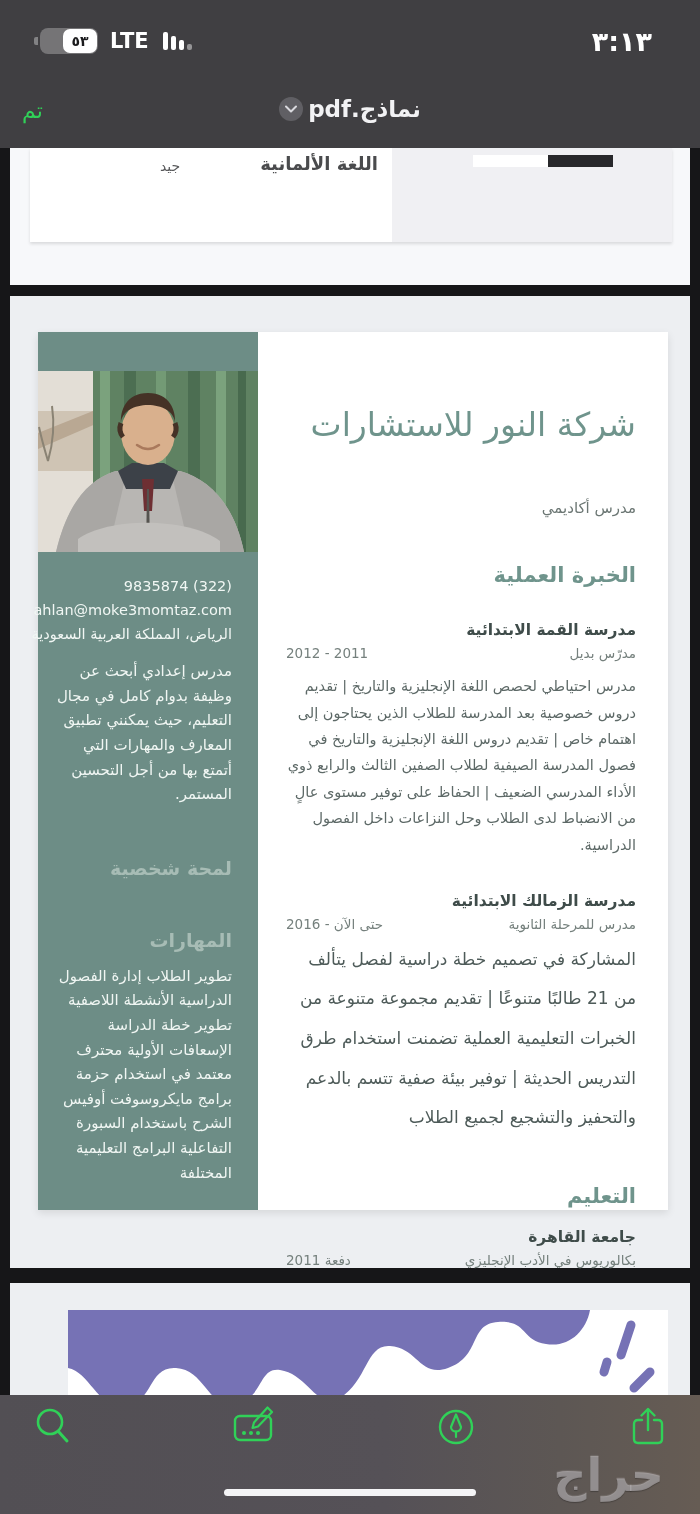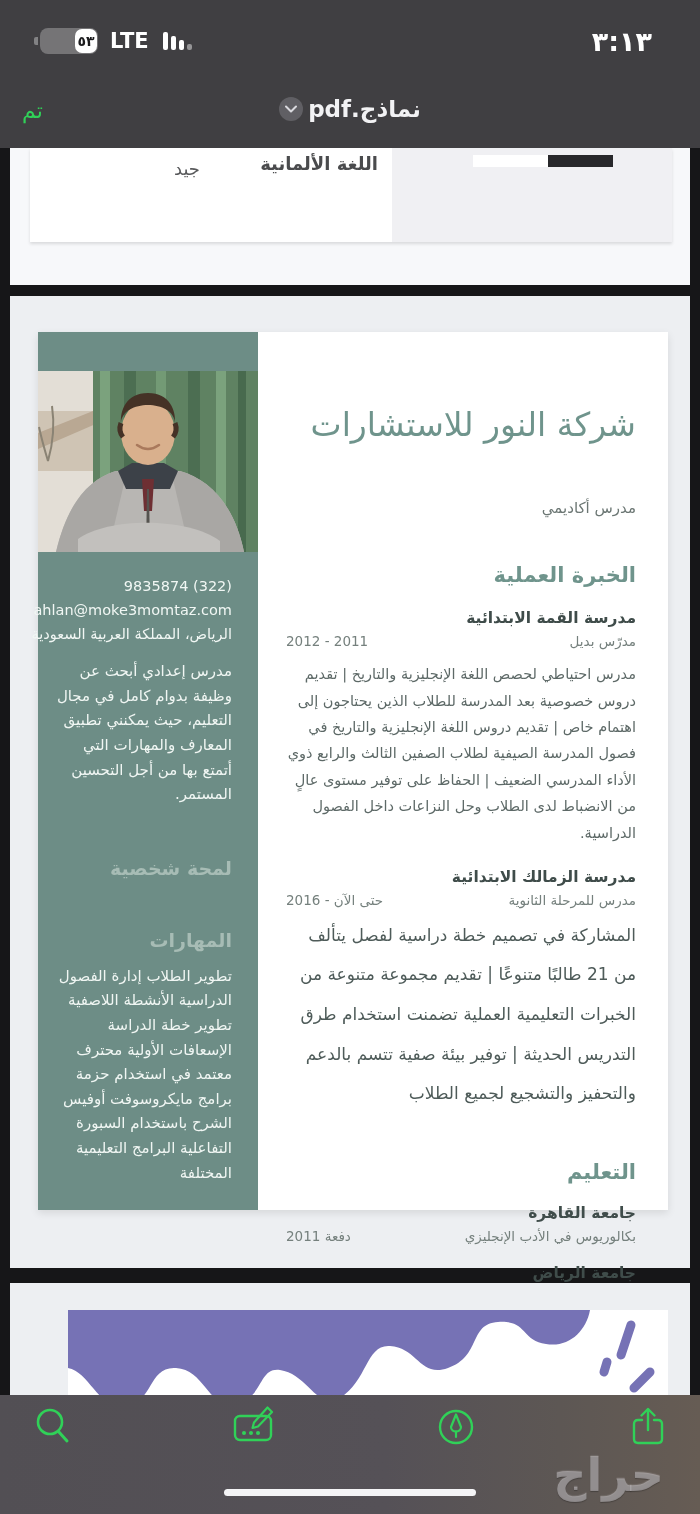--- a/index.html
+++ b/index.html
@@ -8,62 +8,62 @@
     position:relative; width:700px; height:1514px; overflow:hidden;
     background:#161618;
     font-family:"DejaVu Sans", sans-serif;
     -webkit-font-smoothing:antialiased;
   }
   
   .top-chrome{ position:absolute; top:0; left:0; width:700px; height:148px; background:#403f42; z-index:20; }
   .time{ position:absolute; top:26px; right:48px; color:#fff; font-size:27px; font-weight:700; letter-spacing:1px; }
   .battery{ position:absolute; top:28px; left:40px; width:58px; height:26px; border-radius:8px; background:rgba(255,255,255,0.28); }
   .battery .cap{ position:absolute; left:-6px; top:9px; width:4px; height:8px; border-radius:2px 0 0 2px; background:rgba(255,255,255,0.35); }
-  .battery .fill{ position:absolute; right:1px; top:1px; bottom:1px; width:22px; border-radius:7px; background:#fff; display:flex; align-items:center; justify-content:center; }
+  .battery .fill{ position:absolute; right:1px; top:1px; bottom:1px; width:34px; border-radius:7px; background:#fff; display:flex; align-items:center; justify-content:center; }
   .battery .pct{ font-size:14px; font-weight:700; color:#1b1b1d; }
   .net-label{ position:absolute; top:29px; left:110px; color:#fff; font-size:21px; font-weight:600; }
   .sig{ position:absolute; top:32px; left:163px; width:40px; height:18px; }
   .sig i{ position:absolute; bottom:0; width:5px; border-radius:2px; background:#fff; }
   .sig i:nth-child(1){ left:0;  height:18px; }
   .sig i:nth-child(2){ left:8px; height:14px; }
   .sig i:nth-child(3){ left:16px; height:10px; }
   .sig i:nth-child(4){ left:24px; height:6px; background:rgba(255,255,255,0.45); }
   .done-btn{ position:absolute; top:98px; left:22px; font-size:22px; color:#30d158; background:none; border:none; font-family:inherit; }
   .title-wrap{ position:absolute; top:96px; left:0; width:700px; text-align:center; direction:rtl; }
   .title-inner{ display:inline-flex; align-items:center; gap:5px; direction:rtl; }
   .doc-title{ color:#f2f2f4; font-size:23px; font-weight:600; direction:rtl; unicode-bidi:plaintext; }
   .chev-circle{ width:24px; height:24px; border-radius:50%; background:rgba(128,128,134,0.5); display:flex; align-items:center; justify-content:center; }
   
   .page{ position:absolute; left:10px; width:680px; }
   .page1{ top:148px; height:137px; background:#f7f8fa; }
   .p1-preview{ position:absolute; left:20px; top:0; width:642px; height:94px; background:#fff; box-shadow:0 2px 3px rgba(0,0,0,0.12); }
   .p1-gray{ position:absolute; right:0; top:0; width:280px; height:94px; background:#f0f0f3; }
   .p1-lang{ position:absolute; top:5px; left:208px; width:140px; text-align:right; font-size:18px; color:#4a4b4d; direction:rtl;font-weight:bold; }
-  .p1-level{ position:absolute; top:10px; left:110px; width:60px; text-align:right; font-size:18px; color:#58595b; direction:rtl; }
+  .p1-level{ position:absolute; top:10px; left:110px; width:60px; text-align:center; font-size:14px; color:#58595b; direction:rtl; }
   .p1-bar{ position:absolute; top:7px; left:443px; width:140px; height:12px; }
   .p1-bar .rest{ position:absolute; left:0; top:0; width:75px; height:12px; background:#fff; }
   .p1-bar .done{ position:absolute; left:75px; top:0; width:65px; height:12px; background:#28282b; }
   .page2{ top:296px; height:972px; background:#edeff2; }
   .resume-card{ position:absolute; left:28px; top:36px; width:630px; height:878px; background:#fff; box-shadow:0 3px 8px rgba(0,0,0,0.10); display:flex; }
   
   .sidebar{ width:220px; background:#6d8d86; flex-shrink:0; color:#f1f7f4; }
   .photo{ margin-top:39px; width:220px; height:181px; display:block; }
   .side-pad{ padding:0 26px 0 18px; text-align:right; direction:rtl; }
   .contact{ margin-top:22px; font-size:14.5px; line-height:1.66; }
   .contact .ltr{ direction:ltr; unicode-bidi:isolate; display:inline-block; }
   .contact div{ white-space:nowrap; }
   .side-h{ margin-top:50px; font-size:19px; font-weight:700; color:#a7bcb5; }
   .side-p{ margin-top:13px; font-size:15px; line-height:1.64; color:#f0f6f3; }
   .side-p2{ margin-top:13px; font-size:15px; line-height:1.64; color:#f0f6f3; }
   
   .main-col{ flex:1; direction:rtl; text-align:right; padding:0 32px 0 28px; color:#5d6967; }
   .company{ margin-top:72px; font-size:33px; line-height:1.25; font-weight:400; color:#6f948c; }
   .subtitle{ margin-top:54px; font-size:15px; color:#6b7673; }
   .sec-h{ margin-top:46px; font-size:21px; font-weight:700; color:#6f948c; }
-  .org{ margin-top:22px; font-size:15.5px; font-weight:700; color:#3f4c4a; }
+  .org{ margin-top:34px; font-size:15.5px; font-weight:700; color:#3f4c4a; }
   .meta-row{ margin-top:6px; display:flex; justify-content:space-between; align-items:baseline; font-size:13.5px; color:#75807d; }
   .meta-row .date{ direction:ltr; unicode-bidi:isolate; }
   .para1{ margin-top:12px; font-size:14.5px; line-height:1.82; color:#5d6967; }
   .para2{ margin-top:8px; font-size:17px; line-height:2.33; color:#4e5b59; }
   .edu-org{ margin-top:20px; font-size:15.5px; font-weight:700; color:#3f4c4a; }
   
   .page3{ top:1283px; height:231px; background:#edeff2; }
   .p3-card{ position:absolute; left:58px; top:27px; width:600px; height:204px; background:#fff; overflow:hidden; }
   
   .toolbar{ position:absolute; left:0; top:1395px; width:700px; height:119px; z-index:30;

